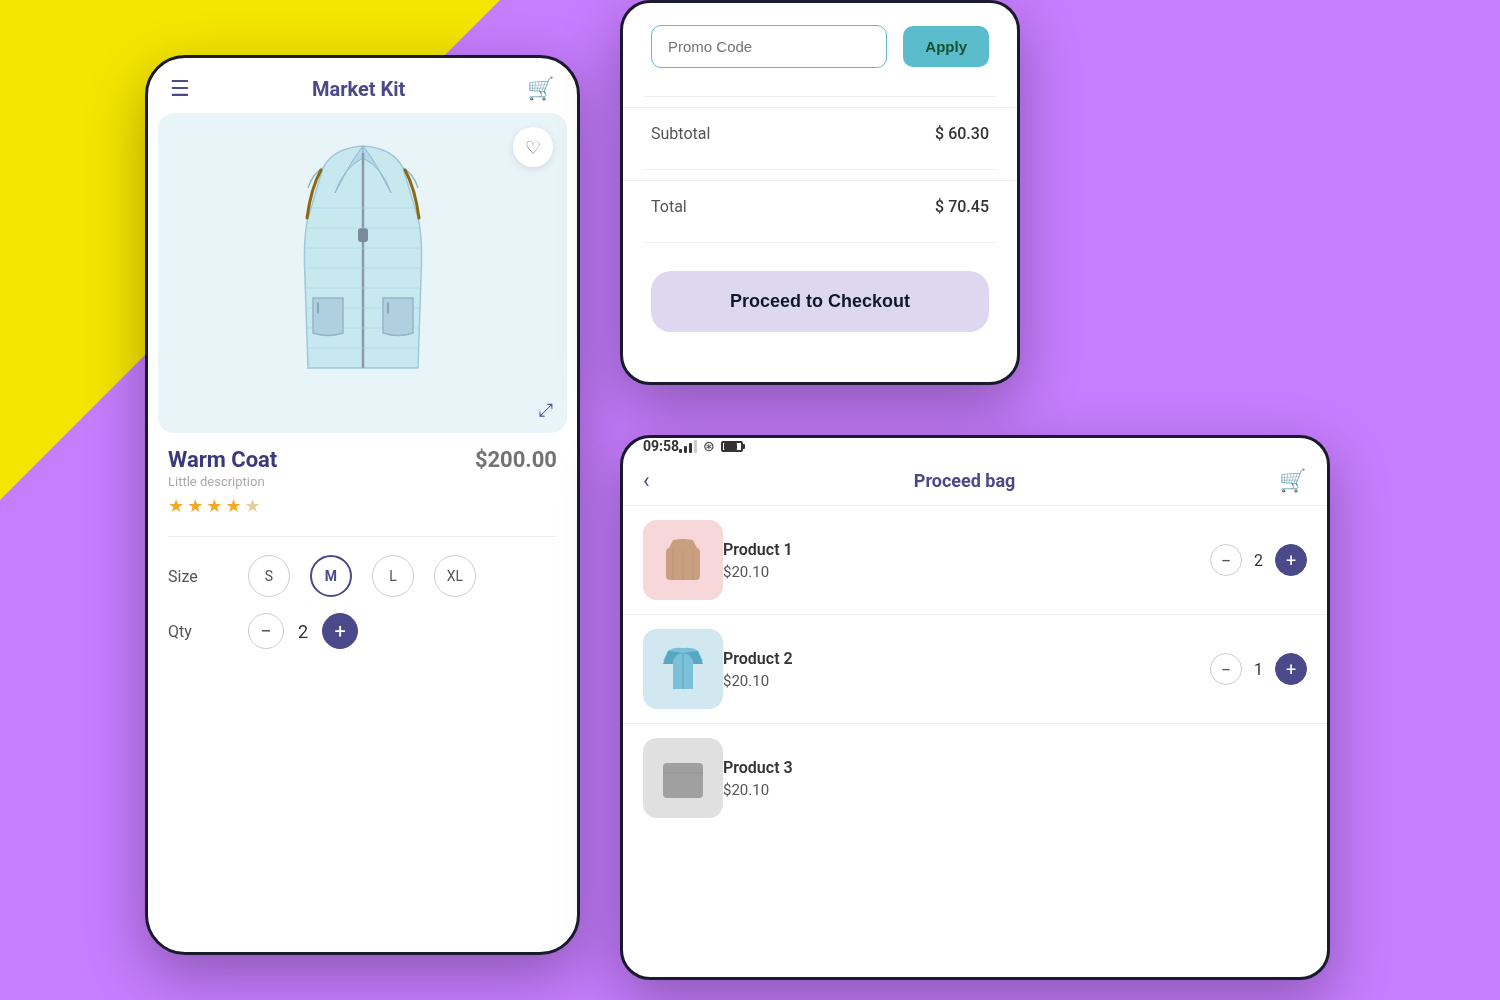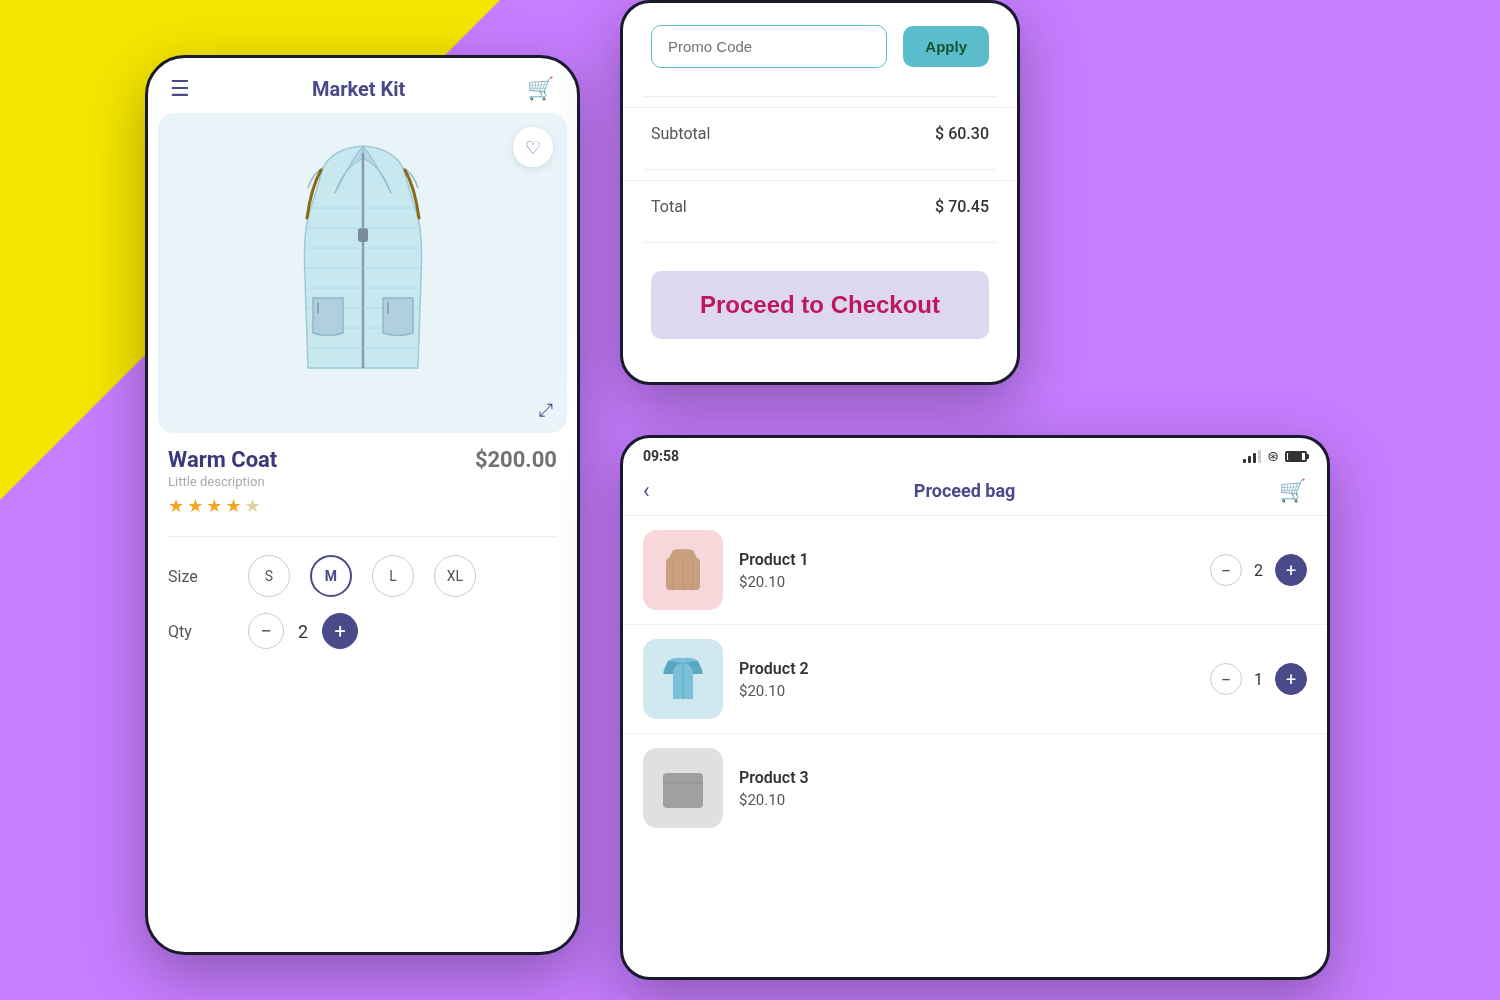--- a/index.html
+++ b/index.html
@@ -255,36 +255,35 @@
     }
     .summary-value {
       font-size: 16px;
       color: #333;
       font-weight: 500;
     }
     .checkout-btn {
       margin: 18px 28px;
       background: #ddd8f0;
       border: none;
-      border-radius: 10px;
+      border-radius: 20px;
       padding: 20px;
       width: calc(100% - 56px);
-      font-size: 24px;
+      font-size: 18px;
       font-weight: 600;
-      color: #be185d;
+      color: #0f172a;
       cursor: pointer;
       text-align: center;
     }
 
     
     .status-bar {
       display: flex;
-      justify-content: space-between;
-      align-items: center;
-      padding: 10px 20px 6px;
+      align-items: center;
+      padding: 0 20px 6px;
     }
     .status-time {
       font-size: 14px;
       font-weight: 700;
       color: #333;
     }
     .status-icons {
       display: flex;
       gap: 6px;
       align-items: center;
@@ -340,21 +339,20 @@
       color: #4a4a8a;
     }
     .bag-cart-icon {
       font-size: 22px;
       color: #4a4a8a;
     }
     .product-card {
       display: flex;
       align-items: center;
       padding: 14px 20px;
-      gap: 16px;
       border-top: 1px solid #f0f0f0;
     }
     .product-thumb {
       width: 80px; height: 80px;
       border-radius: 14px;
       overflow: hidden;
       flex-shrink: 0;
     }
     .product-card-info {
       flex: 1;

